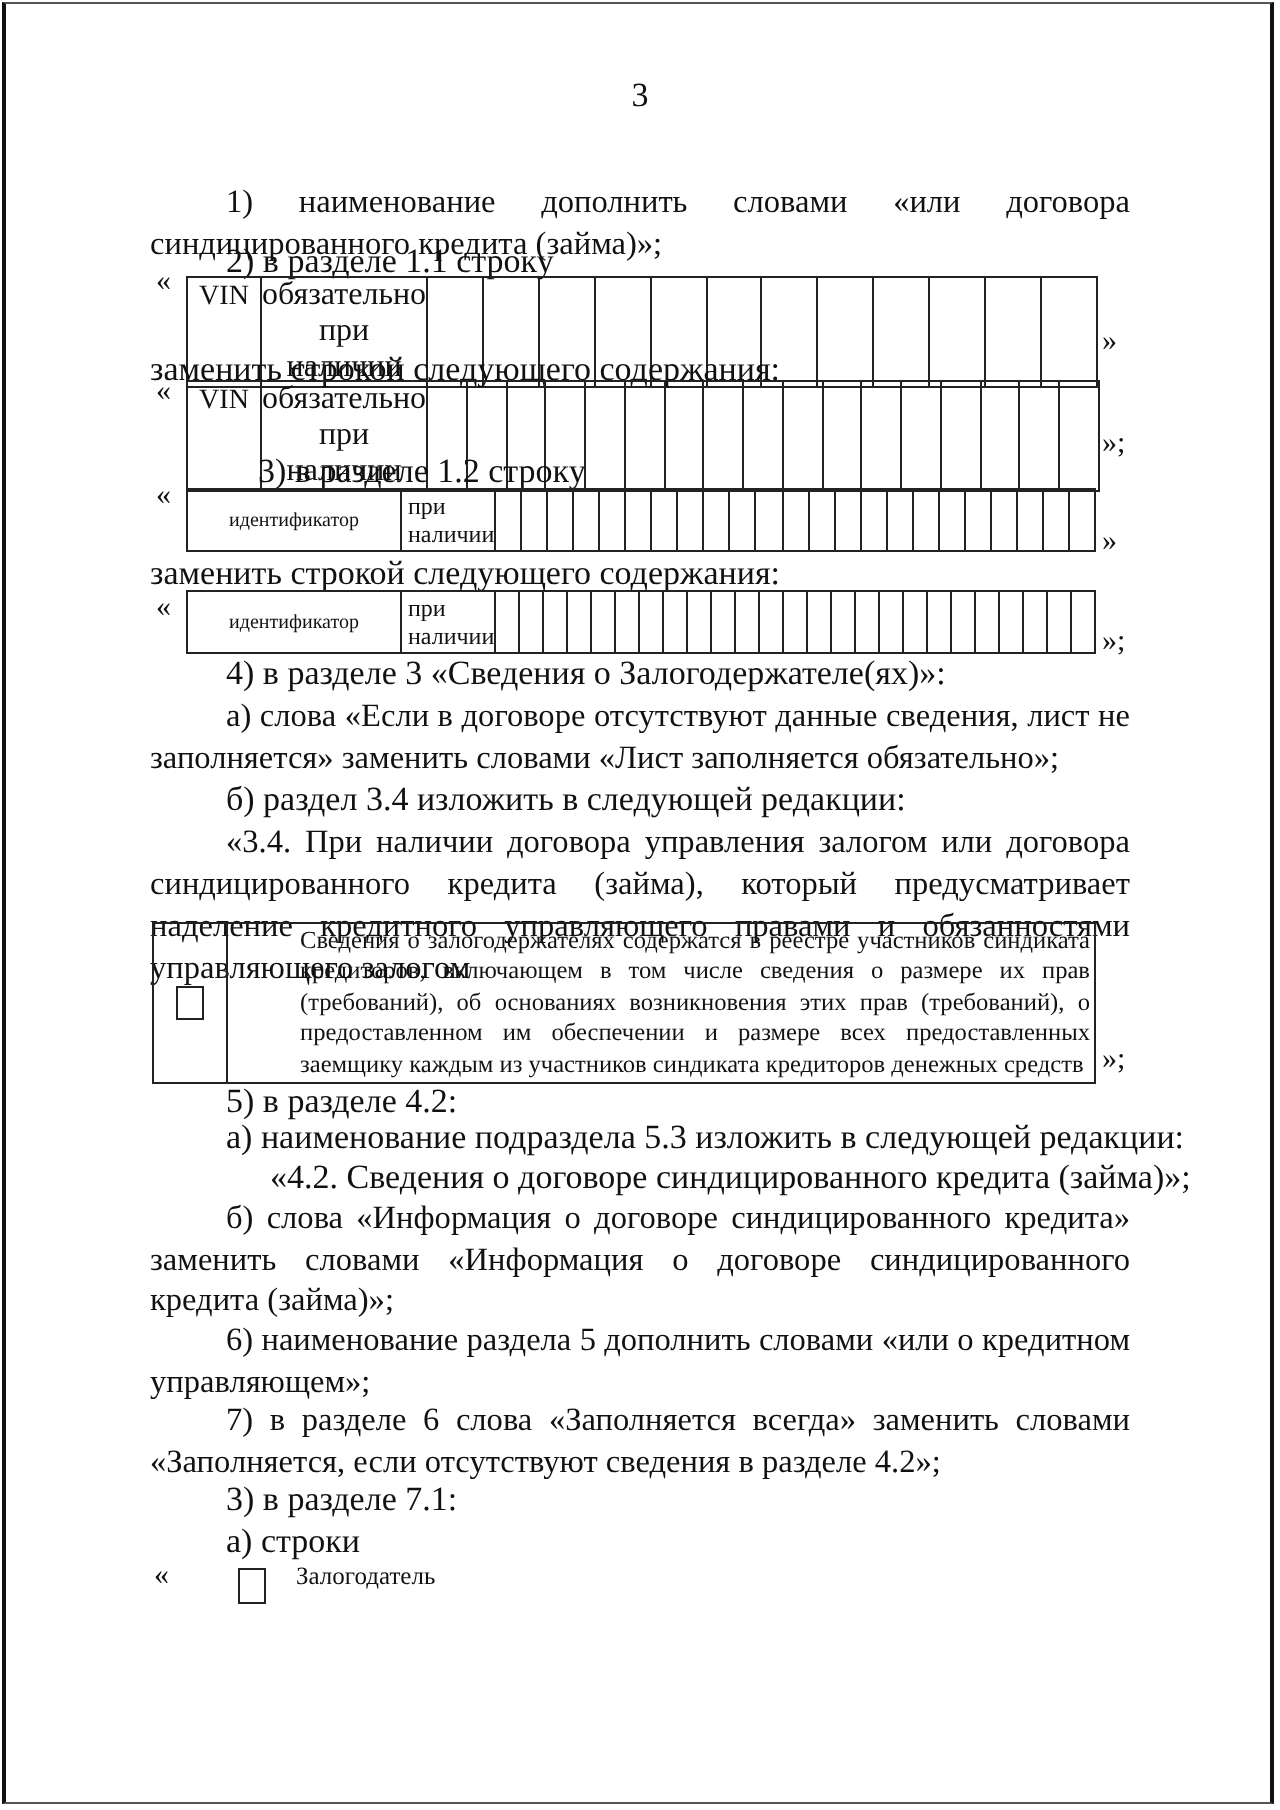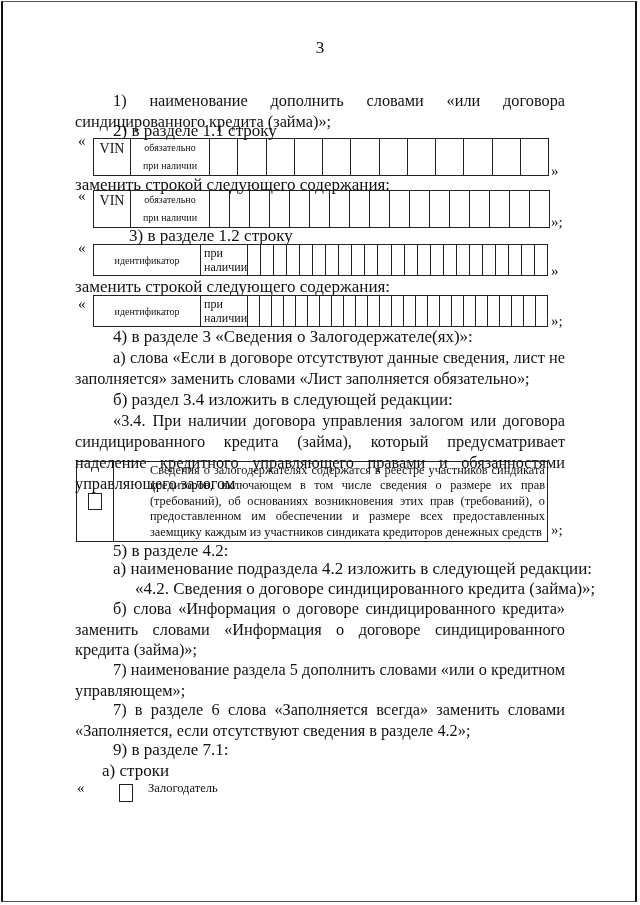--- a/index.html
+++ b/index.html
@@ -63,21 +63,21 @@
       font-size: 12.5px;
       padding-left: 36px;
     }
     table.grid td {
       border: 1px solid #222;
       padding: 0;
       vertical-align: middle;
       text-align: center;
     }
     .vin-cell { width: 36px; font-size: 14px; vertical-align: top !important; padding-top: 2px !important; }
-    .req-cell { width: 78px; line-height: 18px; font-size: 10px; }
+    .req-cell { width: 78px; line-height: 18px; font-size: 16px; }
     .id-cell { width: 106px; font-size: 10px; }
     .pri-cell { width: 40px; font-size: 12px; line-height: 14px; text-align: left !important; padding-left: 3px !important; }
     .empty-cell { }
     .pledge-box {
       position: absolute;
       left: 76px;
       top: 461px;
       width: 470px;
       height: 79px;
       border: 1px solid #222;
@@ -263,26 +263,26 @@
 
 <div class="pledge-box">
   <div class="pledge-check-col">
     <div class="checkbox"></div>
   </div>
   <div class="pledge-text">Сведения о залогодержателях содержатся в реестре участников синдиката кредиторов, включающем в том числе сведения о размере их прав (требований), об основаниях возникновения этих прав (требований), о предоставленном им обеспечении и размере всех предоставленных заемщику каждым из участников синдиката кредиторов денежных средств</div>
 </div>
 <span class="quote-close" style="left:551px; top:522px;">»;</span>
 
 <div class="line" style="left:113px; top:540px;">5) в разделе 4.2:</div>
-<div class="line" style="left:113px; top:558px;">а) наименование подраздела 4.2 изложить в следующей редакции:</div>
+<div class="line" style="left:113px; top:558px;">а) наименование подраздела 5.3 изложить в следующей редакции:</div>
 <div class="line" style="left:135px; top:578px;">«4.2. Сведения о договоре синдицированного кредита (займа)»;</div>
 <div class="p indent" style="top:599px; line-height:20.5px;">б) слова «Информация о договоре синдицированного кредита» заменить словами «Информация о договоре синдицированного кредита (займа)»;</div>
 
-<div class="p indent" style="top:659px;">7) наименование раздела 5 дополнить словами «или о кредитном управляющем»;</div>
+<div class="p indent" style="top:659px;">6) наименование раздела 5 дополнить словами «или о кредитном управляющем»;</div>
 
 <div class="p indent" style="top:699px;">7) в разделе 6 слова «Заполняется всегда» заменить словами «Заполняется, если отсутствуют сведения в разделе 4.2»;</div>
 
-<div class="line" style="left:113px; top:739px;">9) в разделе 7.1:</div>
-<div class="line" style="left:102px; top:760px;">а) строки</div>
+<div class="line" style="left:113px; top:739px;">3) в разделе 7.1:</div>
+<div class="line" style="left:113px; top:760px;">а) строки</div>
 
 <span class="quote-open" style="top:780px; left:77px;">«</span>
 <div class="checkbox" style="position:absolute; left:119px; top:784px; width:12px; height:16px;"></div>
 <span style="position:absolute; left:148px; top:781px; font-size:12.5px;">Залогодатель</span>
 
 </body></html>

